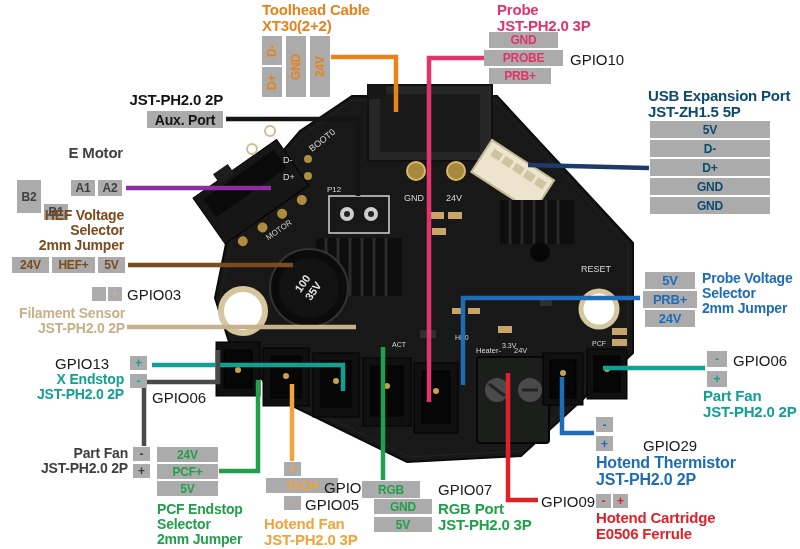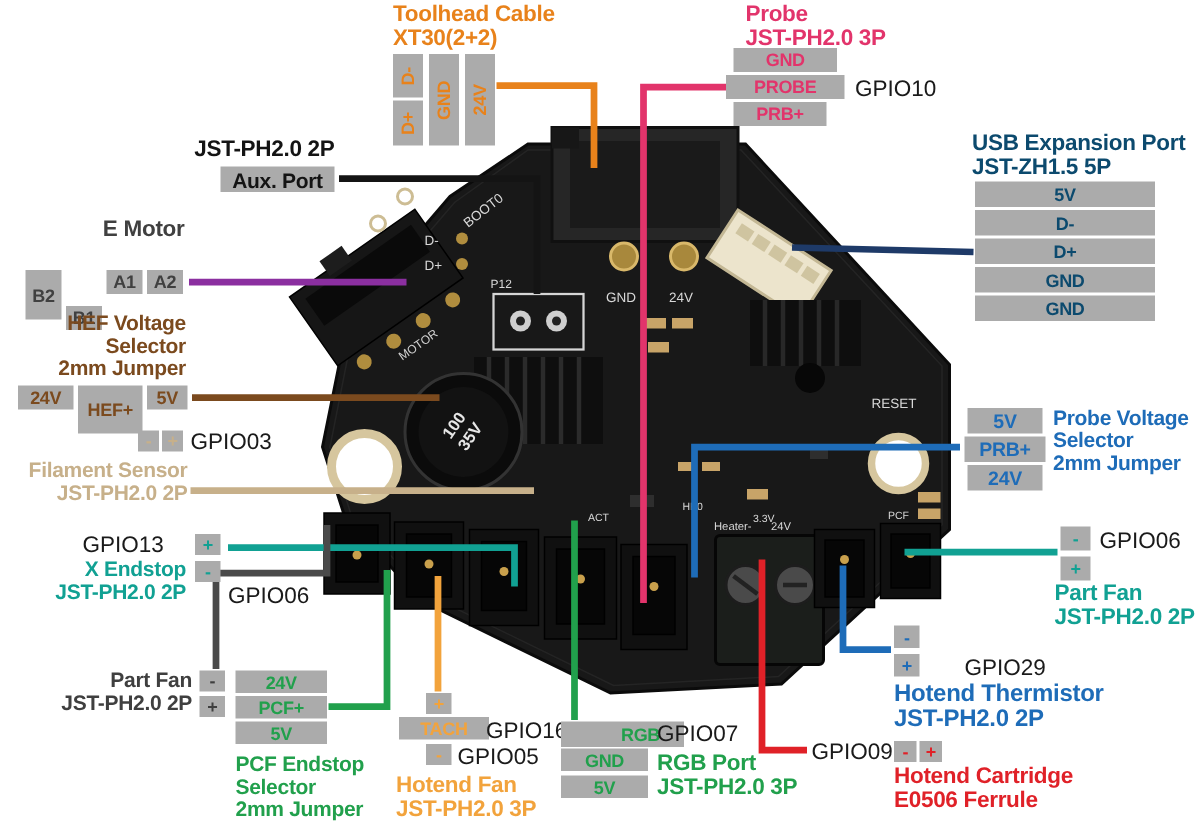--- a/index.html
+++ b/index.html
@@ -211,21 +211,21 @@
   <div class="box c-purple" style="left:44px;top:180px;width:24px;height:16px;margin-top:24px;">B1</div>
   <div class="box c-purple" style="left:71px;top:180px;width:24px;height:16px;">A1</div>
   <div class="box c-purple" style="left:98px;top:180px;width:24px;height:16px;">A2</div>
 
   <div class="lbl c-brown r" style="left:10px;top:208px;width:114px;">
     <span>HEF Voltage</span>
     <span>Selector</span>
     <span>2mm Jumper</span>
   </div>
   <div class="box c-brown" style="left:12px;top:257px;width:37px;height:16px;">24V</div>
-  <div class="box c-brown" style="left:52px;top:257px;width:43px;height:32px;">HEF+</div>
+  <div class="box c-brown" style="left:52px;top:257px;width:43px;height:16px;">HEF+</div>
   <div class="box c-brown" style="left:98px;top:257px;width:27px;height:16px;">5V</div>
 
   <div class="box c-tan" style="left:92px;top:287px;width:14px;height:14px;">-</div>
   <div class="box c-tan" style="left:108px;top:287px;width:14px;height:14px;">+</div>
   <div class="gpio" style="left:127px;top:286px;">GPIO03</div>
 
   <div class="lbl c-tan r" style="left:8px;top:306px;width:117px;">
     <span>Filament Sensor</span>
     <span>JST-PH2.0 2P</span>
   </div>
@@ -248,30 +248,30 @@
   <div class="box c-green" style="left:157px;top:447px;width:61px;height:15px;">24V</div>
   <div class="box c-green" style="left:157px;top:464px;width:61px;height:15px;">PCF+</div>
   <div class="box c-green" style="left:157px;top:481px;width:61px;height:15px;">5V</div>
   <div class="lbl c-green" style="left:157px;top:502px;">
     <span>PCF Endstop</span>
     <span>Selector</span>
     <span>2mm Jumper</span>
   </div>
 
   <div class="box c-yell" style="left:284px;top:462px;width:17px;height:14px;">+</div>
-  <div class="box c-yell" style="left:266px;top:478px;width:60px;height:15px;">TACH</div>
+  <div class="box c-yell" style="left:266px;top:478px;width:72px;height:15px;">TACH</div>
   <div class="gpio" style="left:324px;top:479px;">GPIO16</div>
   <div class="box c-yell" style="left:284px;top:496px;width:17px;height:14px;">-</div>
   <div class="gpio" style="left:305px;top:496px;">GPIO05</div>
   <div class="lbl c-yell" style="left:264px;top:516px;font-size:15px;">
     <span>Hotend Fan</span>
     <span>JST-PH2.0 3P</span>
   </div>
 
-  <div class="box c-green" style="left:374px;top:481px;width:58px;height:17px;padding-left:24px;">RGB</div>
+  <div class="box c-green" style="left:362px;top:481px;width:58px;height:17px;">RGB</div>
   <div class="box c-green" style="left:374px;top:499px;width:58px;height:15px;">GND</div>
   <div class="box c-green" style="left:374px;top:517px;width:58px;height:15px;">5V</div>
   <div class="gpio" style="left:438px;top:481px;">GPIO07</div>
   <div class="lbl c-green" style="left:438px;top:501px;font-size:15px;">
     <span>RGB Port</span>
     <span>JST-PH2.0 3P</span>
   </div>
 
   <div class="gpio" style="left:541px;top:493px;">GPIO09</div>
   <div class="box c-red" style="left:596px;top:494px;width:15px;height:14px;">-</div>

